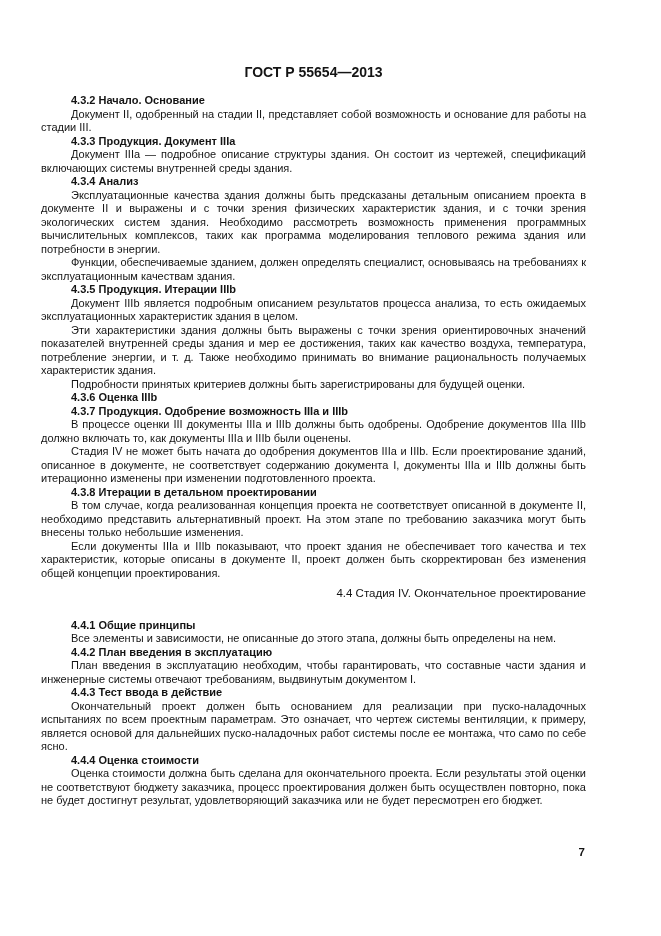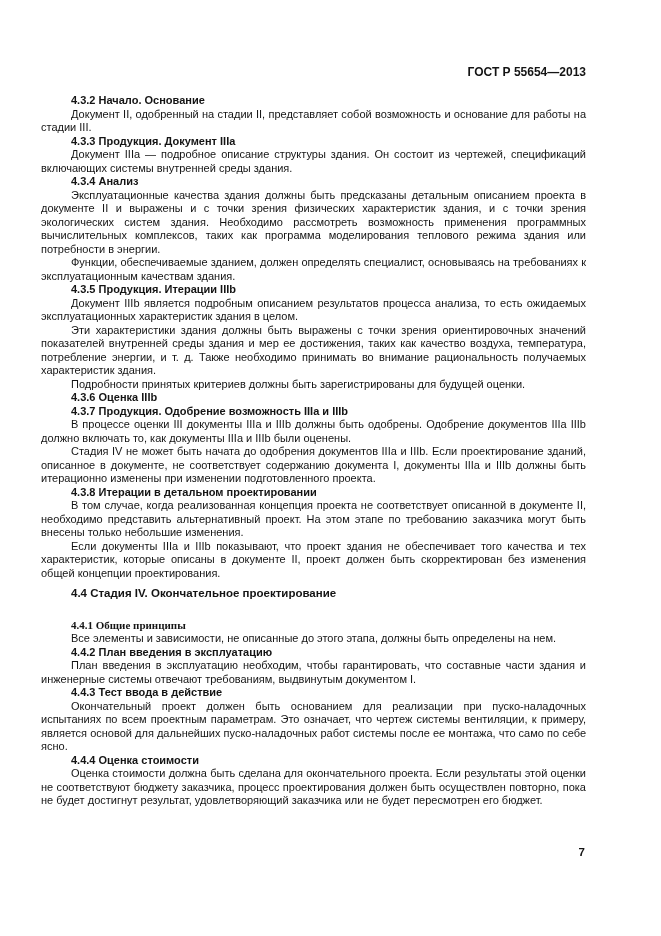--- a/index.html
+++ b/index.html
@@ -16,49 +16,49 @@
     color: #141414;
     overflow: hidden;
   }
   .content {
     position: absolute;
     left: 41px;
     top: 66px;
     width: 545px;
   }
   .page-header {
-    text-align: right;
+    text-align: center;
     font-weight: bold;
-    font-size: 12px;
+    font-size: 14px;
     line-height: 12px;
     margin-bottom: 16px;
   }
   .doc-body {
     font-size: 11px;
     line-height: 13.5px;
   }
   .block {
     margin: 0;
     text-indent: 30px;
   }
   .paragraph {
     text-align: justify;
   }
   .heading {
     font-weight: bold;
   }
   .section-heading {
-    font-weight: bold;
+    font-weight: normal;
     font-size: 11.5px;
     margin-top: 7px;
     margin-bottom: 7px;
+    text-align: right;
   }
   .sub-gap {
     margin-top: 18px;
-    font-family: Liberation Serif, serif;
   }
   .page-number {
     position: absolute;
     top: 846px;
     right: 76px;
     font-weight: bold;
     font-size: 11.5px;
   }
 </style>
 </head>

